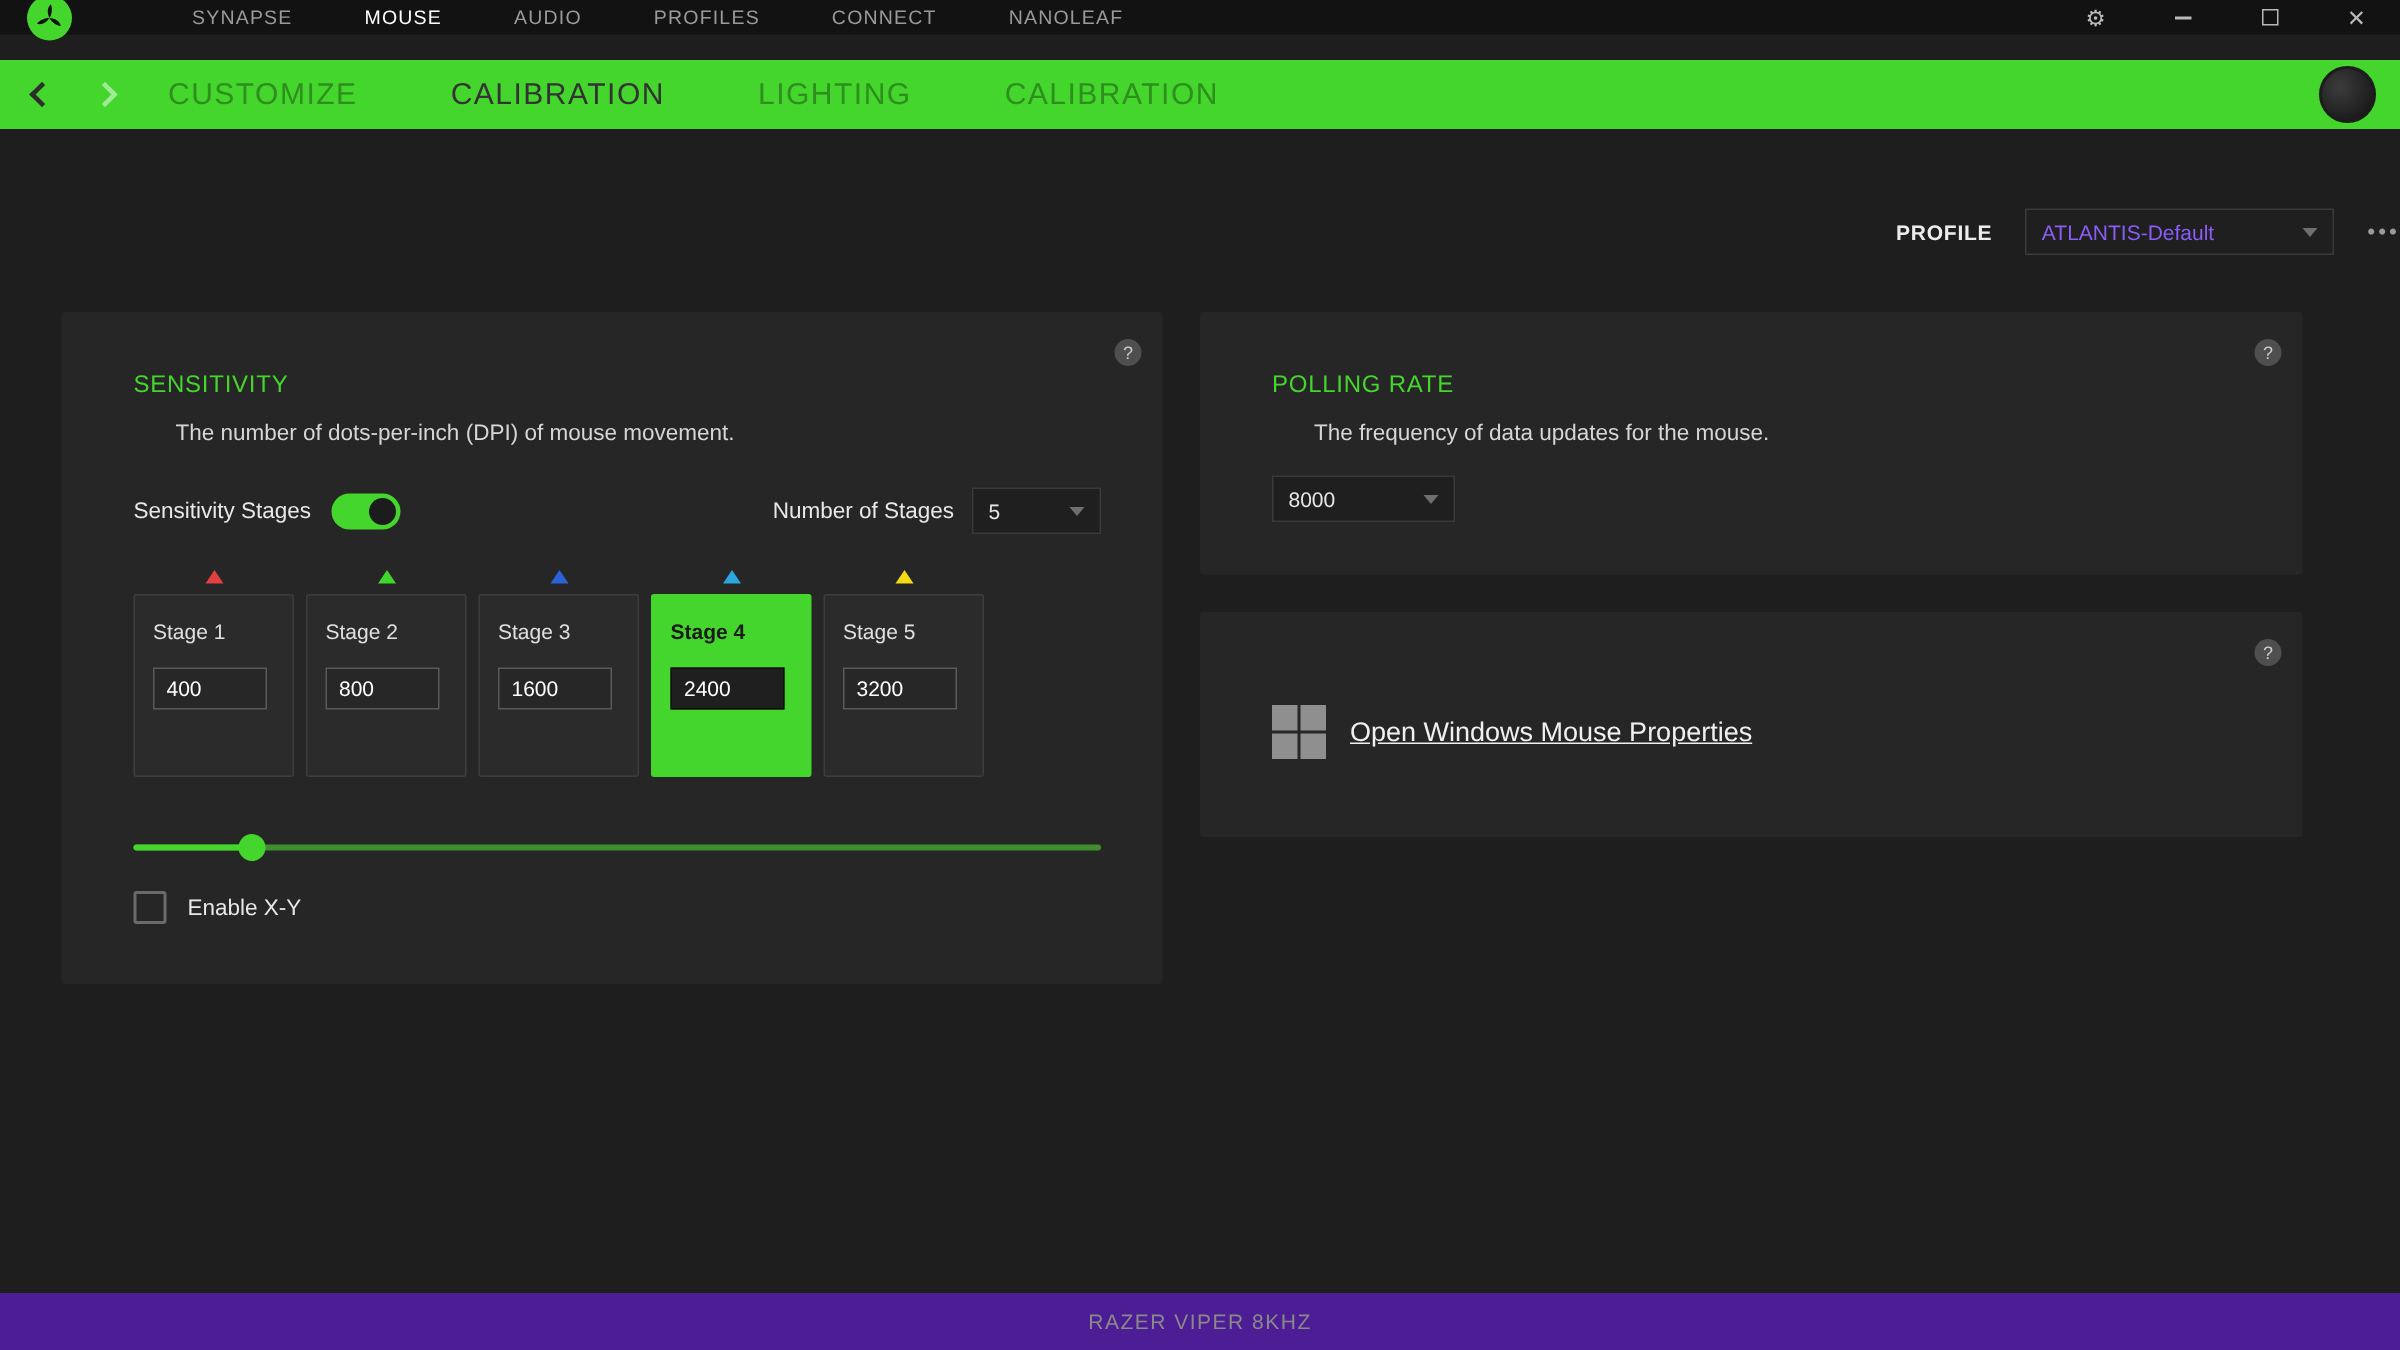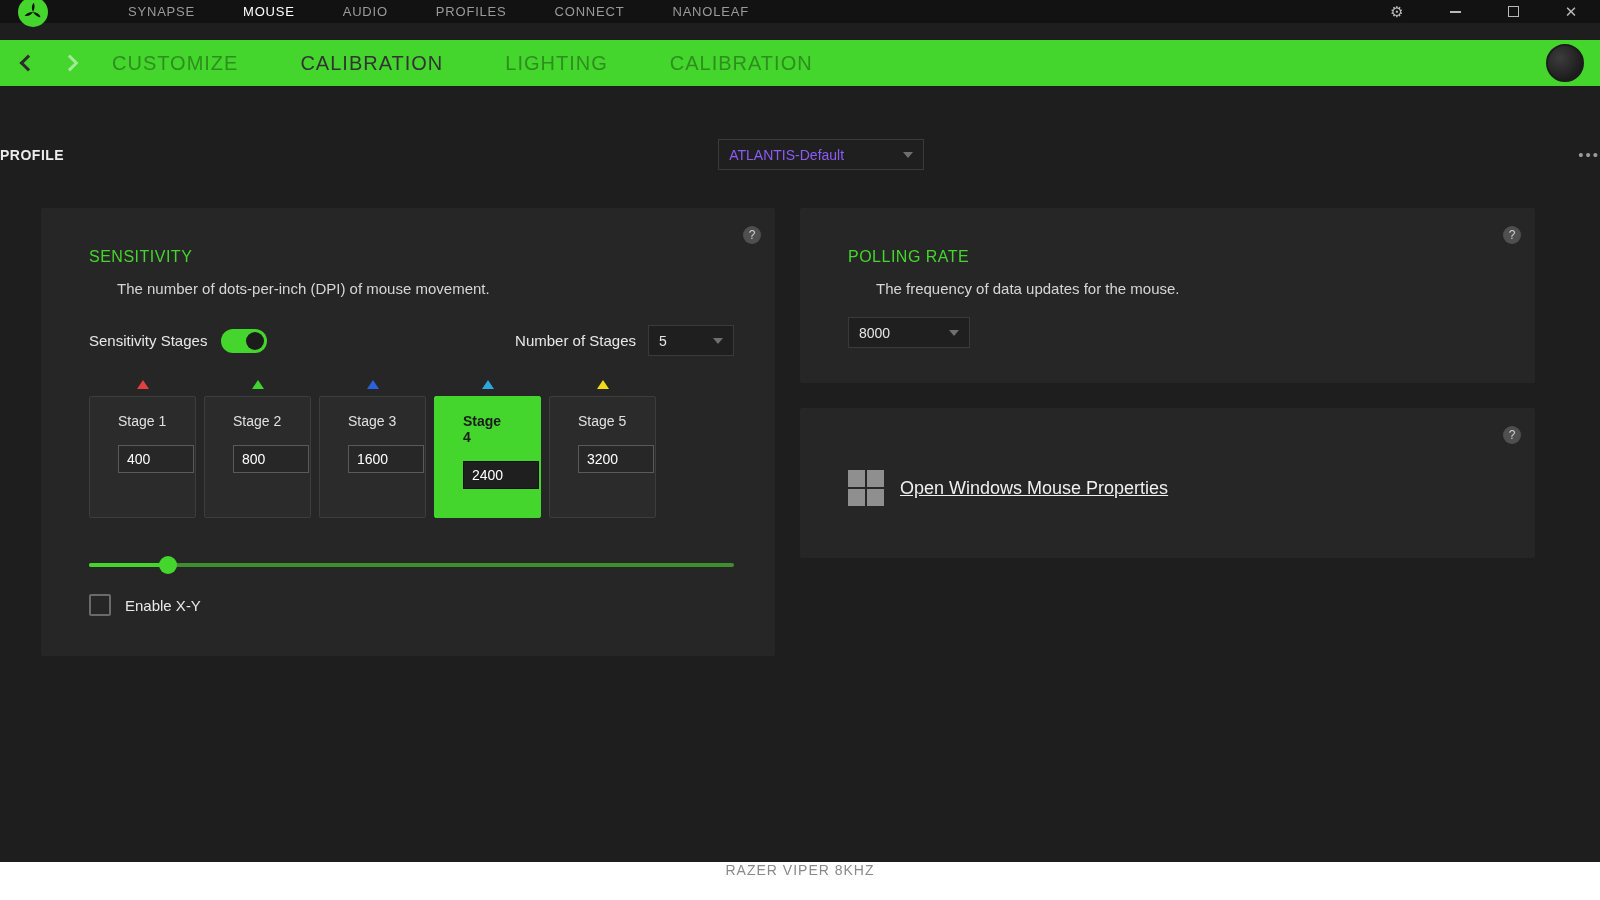--- a/index.html
+++ b/index.html
@@ -24,21 +24,21 @@
   .chev { width:12px; height:12px; border-left:3px solid; border-bottom:3px solid; }
   .chev.back { transform:rotate(45deg); color:#2d2d2d; border-color:#2d2d2d; }
   .chev.fwd { transform:rotate(225deg); color:rgba(255,255,255,.5); border-color:rgba(255,255,255,.5); }
   .subnav-tabs { display:flex; margin-left:36px; gap:62px; }
   .subnav-tab { font-size:20px; letter-spacing:1px; color:#2e8f1e; cursor:default; }
   .subnav-tab.active { color:#333333; }
   .avatar { margin-left:auto; margin-right:16px; width:38px; height:38px; border-radius:50%;
             background:radial-gradient(circle at 35% 35%, #3c3c3c, #101010); border:2px solid #1c1c1c; }
 
   
-  .profile-row { position:absolute; top:139px; left:0; width:100%; display:flex; justify-content:space-between; align-items:center; gap:22px; }
+  .profile-row { position:absolute; top:139px; left:0; width:100%; display:flex; justify-content:flex-end; align-items:center; gap:22px; }
   .profile-label { color:#ececec; font-size:14px; font-weight:bold; letter-spacing:.5px; }
   .select { background:#1f1f1f; border:1px solid #3a3a3a; height:31px; display:flex; align-items:center; justify-content:space-between; padding:0 10px; font-size:14px; color:#e6e6e6; }
   .profile-select { width:206px; color:#8b5cf6; }
   .caret { width:0; height:0; border-left:5px solid transparent; border-right:5px solid transparent; border-top:6px solid #6f6f6f; }
   .more-dots { color:#9a9a9a; font-size:15px; letter-spacing:2px; }
 
   
   .card { position:absolute; background:#262626; border-radius:2px; }
   #card-sensitivity { left:41px; top:208px; width:734px; height:448px; }
   #card-polling { left:800px; top:208px; width:735px; height:175px; }
@@ -54,21 +54,21 @@
   .label-text { color:#e8e8e8; font-size:15px; }
   .toggle { width:46px; height:24px; border-radius:12px; background:#44d62c; position:relative; margin-left:14px; }
   .toggle .knob { position:absolute; right:3px; top:3px; width:18px; height:18px; border-radius:50%; background:#1c1c1c; }
   .stages-select { width:86px; margin-left:12px; }
 
   .triangles { display:flex; gap:8px; width:645px; margin-top:24px; }
   .tri-cell { width:107px; display:flex; justify-content:center; }
   .tri { width:0; height:0; border-left:6px solid transparent; border-right:6px solid transparent; border-bottom:9px solid #888; }
 
   .stage-cards { display:flex; gap:8px; margin-top:7px; }
-  .stage { width:107px; height:122px; background:#2b2b2b; border:1px solid #3d3d3d; border-radius:2px; padding:16px 28px; }
+  .stage { width:107px; height:122px; background:#2b2b2b; border:1px solid #3d3d3d; border-radius:2px; padding:16px 12px; }
   .stage-label { font-size:14px; color:#e0e0e0; }
   .stage-input { margin-top:16px; width:76px; height:28px; border:1px solid #5a5a5a; background:#272727; color:#ffffff; font-size:14px; display:flex; align-items:center; padding-left:8px; }
   .stage.active { background:#44d62c; border-color:#44d62c; }
   .stage.active .stage-label { color:#1b1b1b; font-weight:bold; }
   .stage.active .stage-input { background:#1f1f1f; border-color:#101010; }
 
   .slider { margin-top:38px; width:645px; position:relative; height:18px; }
   .slider .track { position:absolute; top:7px; left:0; width:100%; height:4px; background:#3f8f2e; border-radius:2px; }
   .slider .fill { position:absolute; top:7px; left:0; width:80px; height:4px; background:#44d62c; border-radius:2px; }
   .slider .thumb { position:absolute; left:70px; top:0; width:18px; height:18px; border-radius:50%; background:#44d62c; }
@@ -79,21 +79,21 @@
 
   
   .poll-select { width:122px; margin-top:20px; }
   .mp-inner { padding:44px 40px 0 48px; }
   .mp-row { margin-top:18px; display:flex; align-items:center; gap:16px; }
   .win-logo { display:grid; grid-template-columns:17px 17px; grid-template-rows:17px 17px; gap:2px; }
   .win-logo span { background:#8f8f8f; }
   .mp-link { color:#f0f0f0; font-size:18px; text-decoration:underline; cursor:default; }
 
   
-  .statusbar { position:absolute; bottom:0; left:0; right:0; height:38px; background:#ffffff; display:flex; justify-content:center; color:#8a8a8a; font-size:14px; letter-spacing:1px; }
+  .statusbar { position:absolute; bottom:0; left:0; right:0; height:38px; background:#4c1d95; display:flex; align-items:center; justify-content:center; color:#8a8a8a; font-size:14px; letter-spacing:1px; }
 </style>
 </head>
 <body>
 
 <div class="titlebar">
   <div class="logo">
     <svg viewBox="0 0 24 24" width="20" height="20" aria-hidden="true">
       <g fill="#111111">
         <path d="M12 12 C10 8 10 4 13 1 C14.5 4 14 9 12 12 Z"></path>
         <path transform="rotate(120 12 12)" d="M12 12 C10 8 10 4 13 1 C14.5 4 14 9 12 12 Z"></path>

